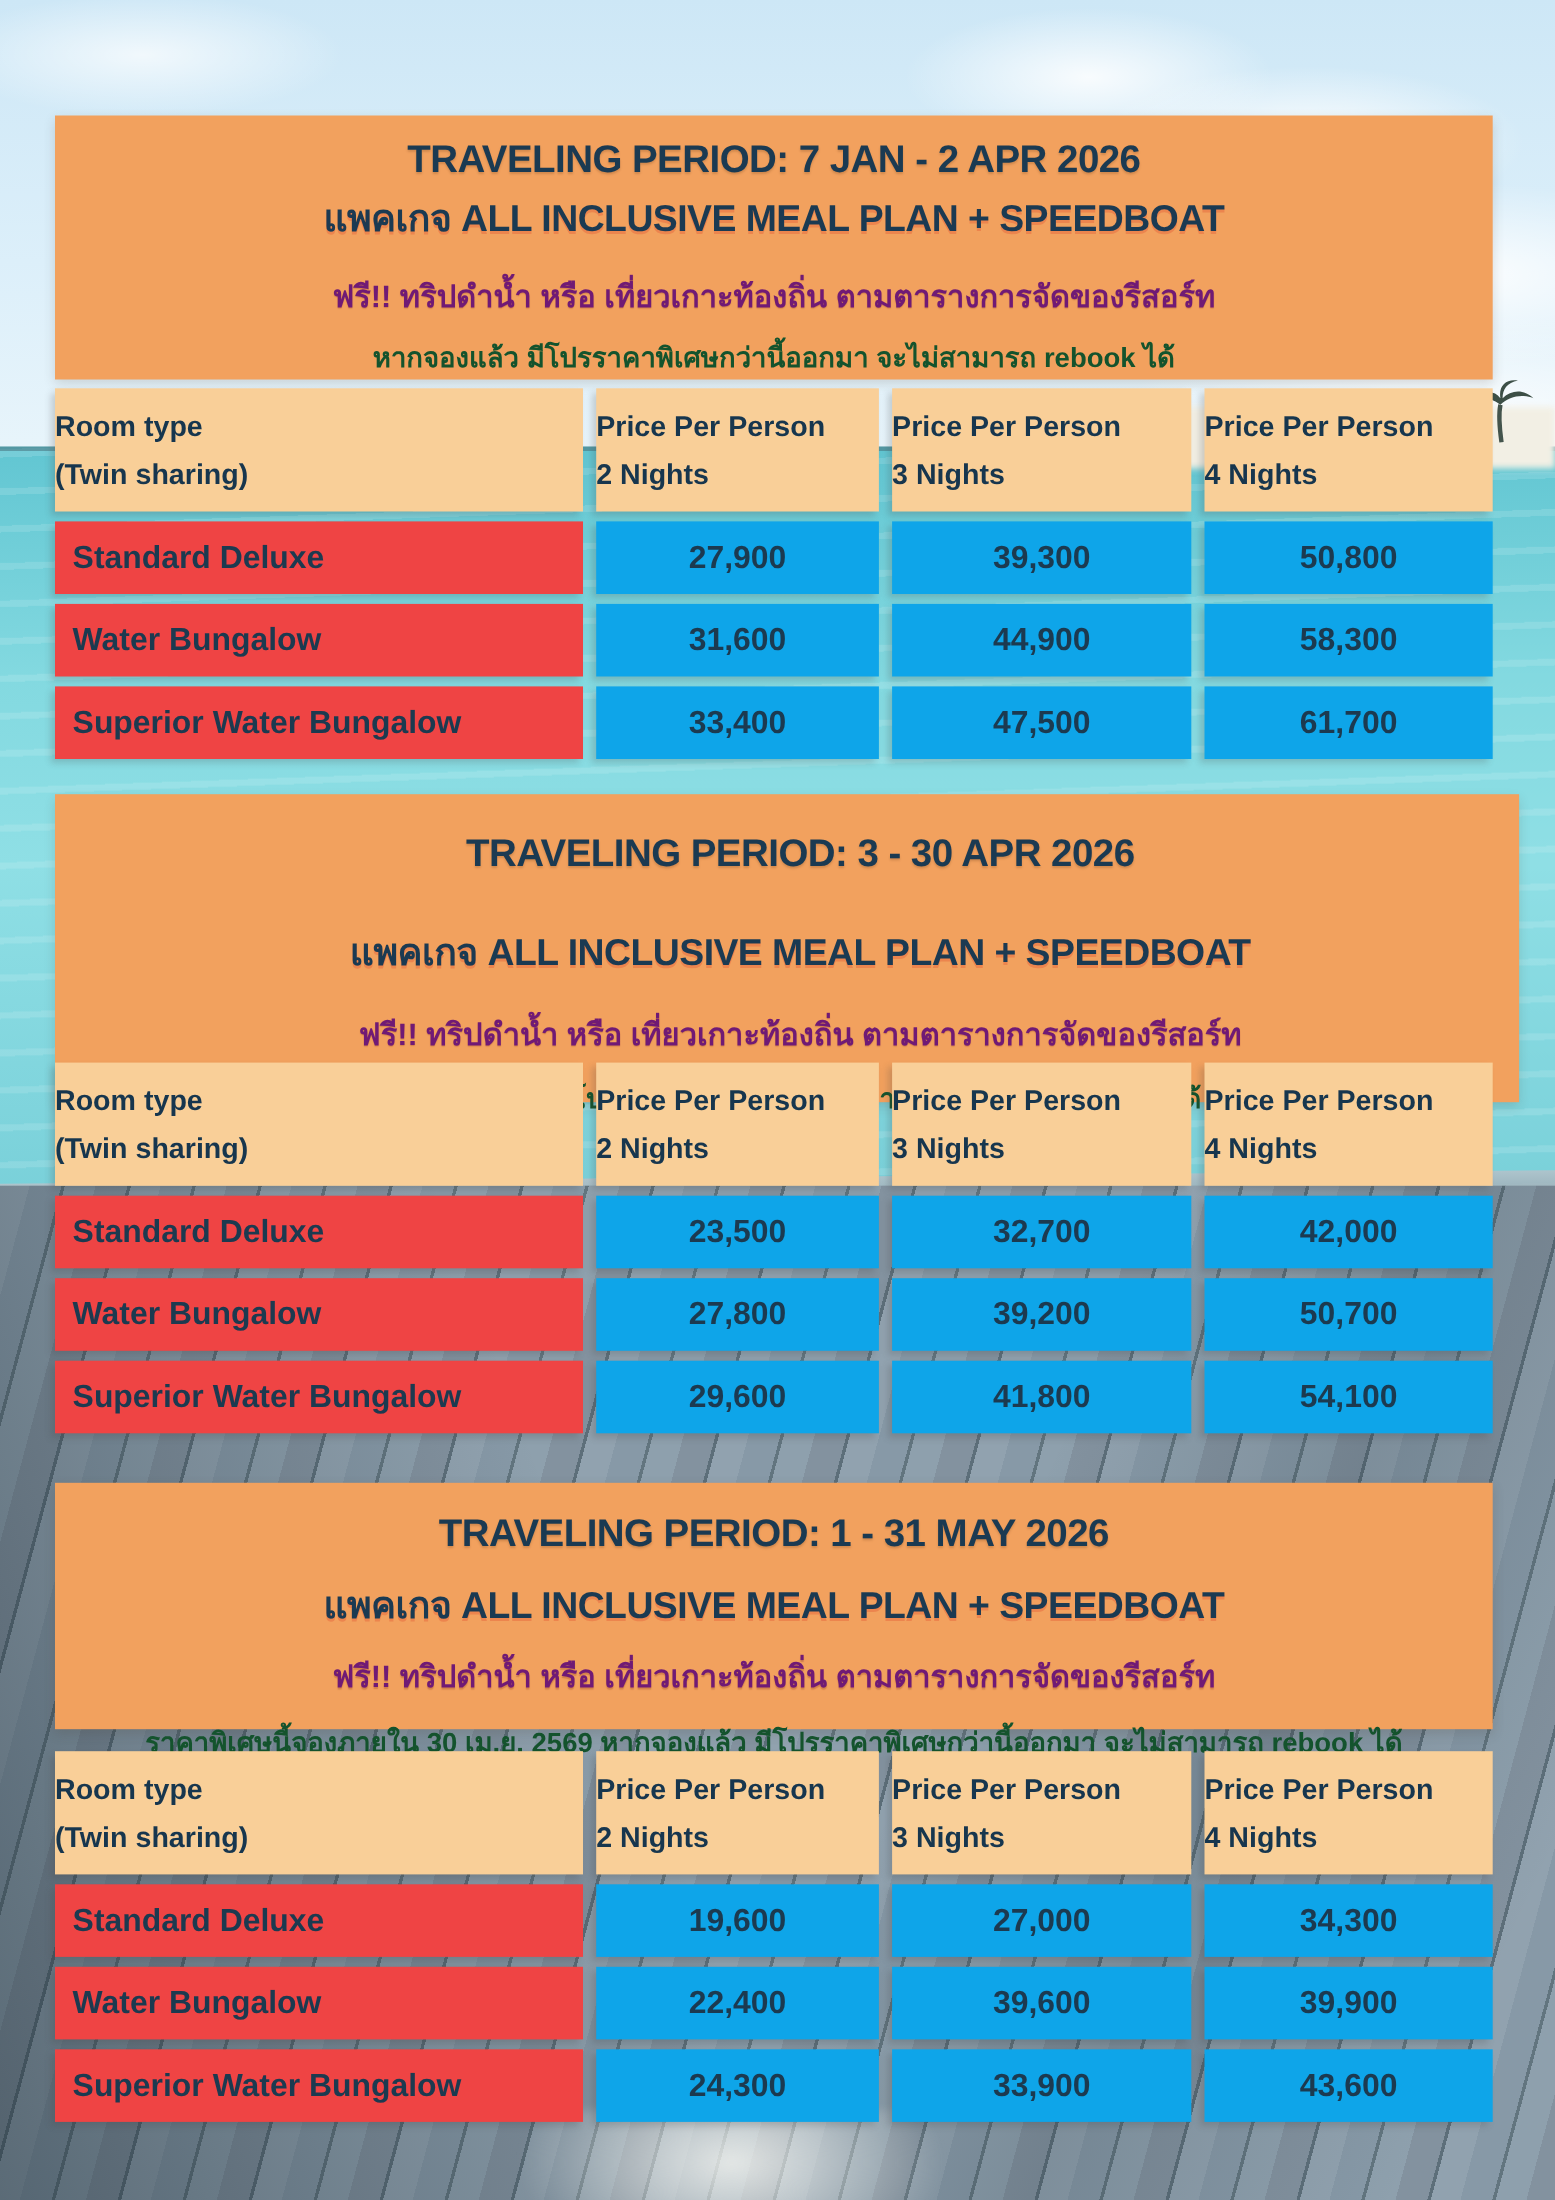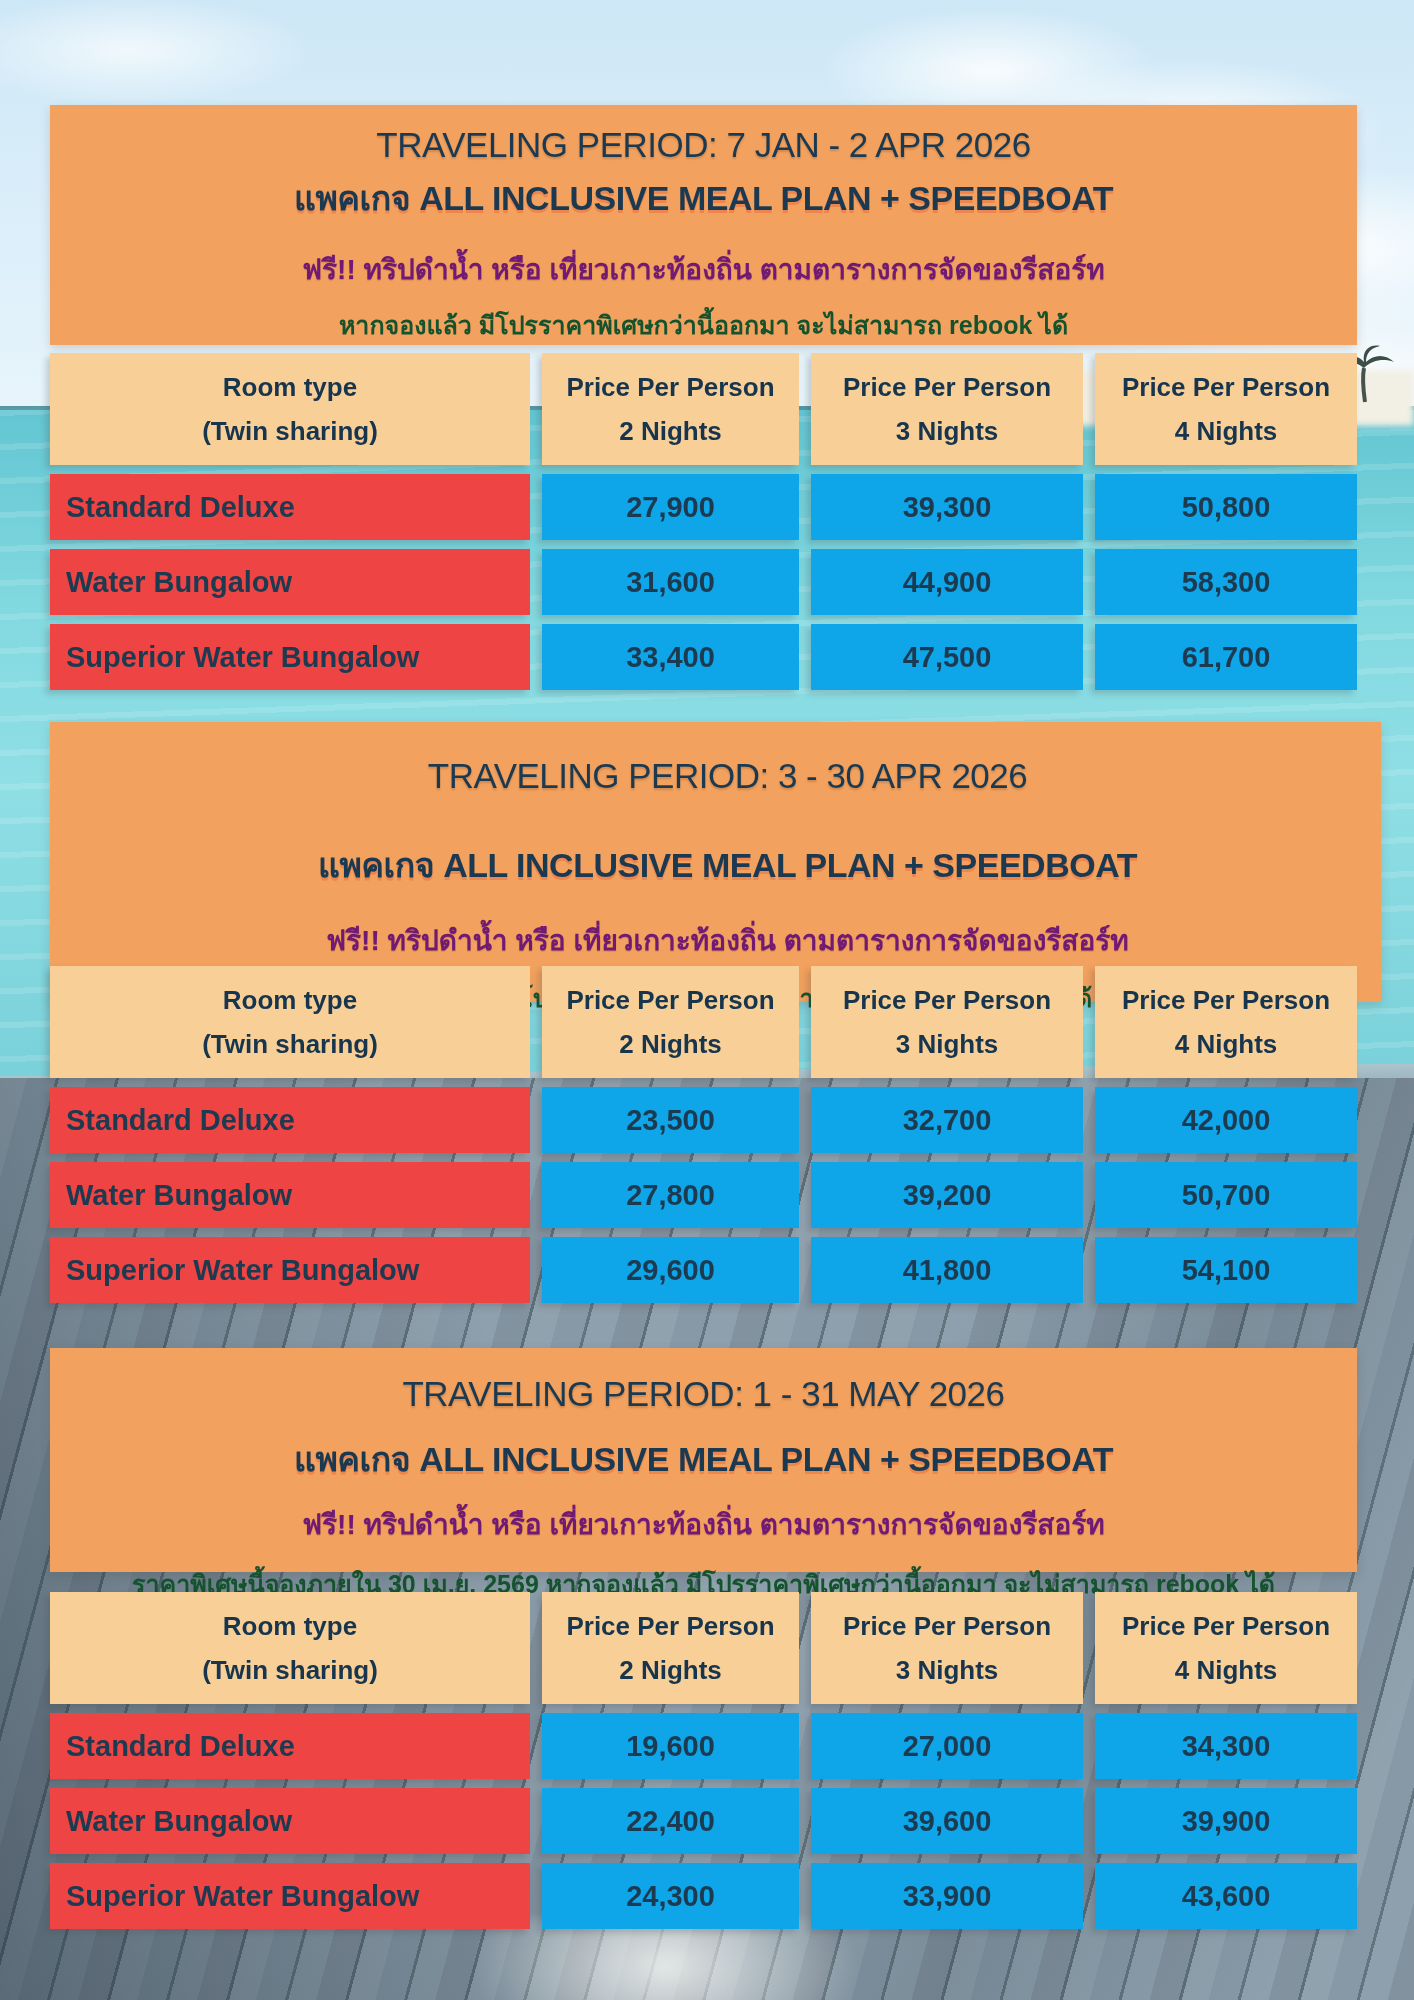--- a/index.html
+++ b/index.html
@@ -56,21 +56,21 @@
   .banner{
     position:absolute;left:50px;width:1307px;
     background:#f2a15e;
     display:flex;flex-direction:column;align-items:center;
     box-shadow:0 4px 10px rgba(70,60,50,.18);
     text-align:center;
   }
   .banner-1{top:105px;height:240px;}
   .banner-2{top:722px;height:280px;padding-left:24px;}
   .banner-3{top:1348px;height:224px;}
-  .b-line1{font-size:35px;font-weight:normal;color:#1b3a52;letter-spacing:-.5px;text-shadow:0 2px 2px rgba(90,50,20,.22);}
+  .b-line1{font-size:35px;font-weight:bold;color:#1b3a52;letter-spacing:-.5px;text-shadow:0 2px 2px rgba(90,50,20,.22);}
   .b-line2{font-size:34px;font-weight:bold;color:#1b3a52;letter-spacing:-.5px;text-shadow:0 3px 0 rgba(222,62,40,.28);}
   .b-line3{font-size:28px;font-weight:bold;color:#701a75;text-shadow:0 1px 1px rgba(120,30,20,.25);}
   .b-line4{font-size:25px;font-weight:bold;color:#14532d;}
   .banner-1 .b-line1{margin-top:20px;}
   .banner-1 .b-line2{margin-top:6px;}
   .banner-1 .b-line3{margin-top:22px;}
   .banner-1 .b-line4{margin-top:14px;}
   .banner-2 .b-line1{margin-top:34px;}
   .banner-2 .b-line2{margin-top:42px;}
   .banner-2 .b-line3{margin-top:26px;}
@@ -83,21 +83,21 @@
   .price-table{
     position:absolute;left:50px;width:1307px;
     display:grid;grid-template-columns:480px 257px 272px 262px;
     column-gap:12px;row-gap:9px;
   }
   .table-1{top:353px;}
   .table-2{top:966px;}
   .table-3{top:1592px;}
   .th{
     height:112px;background:#f9cf98;
-    display:flex;flex-direction:column;align-items:center;justify-content:center;
+    display:flex;flex-direction:column;align-items:flex-start;justify-content:center;
     font-size:26px;font-weight:bold;color:#17364e;line-height:1.7;
     box-shadow:-4px 4px 6px rgba(70,70,70,.22);
   }
   .td{
     height:66px;font-size:29px;font-weight:bold;color:#1c3a50;
     display:flex;align-items:center;
     box-shadow:-4px 4px 6px rgba(70,70,70,.22);
   }
   .td.room{background:#ef4444;padding-left:16px;justify-content:flex-start;}
   .td.price{background:#0ea5e9;justify-content:center;}

